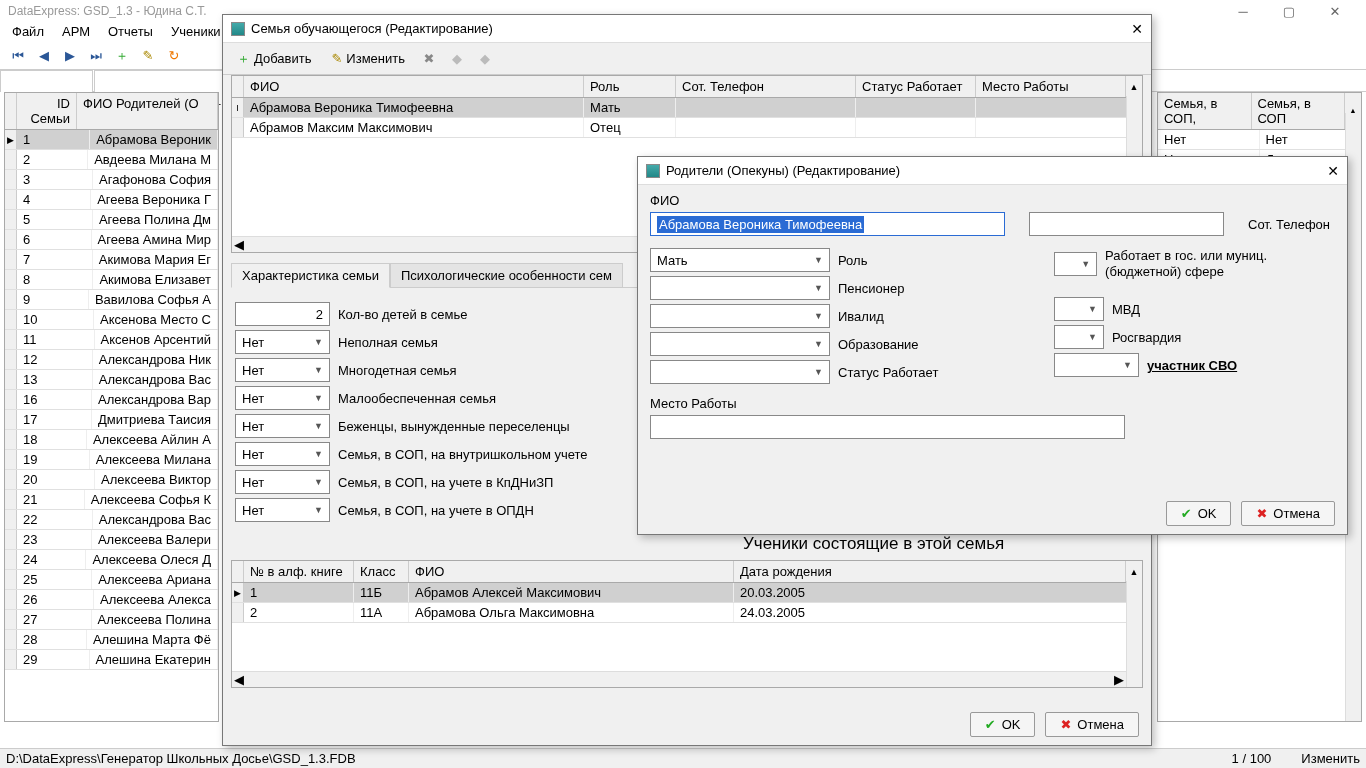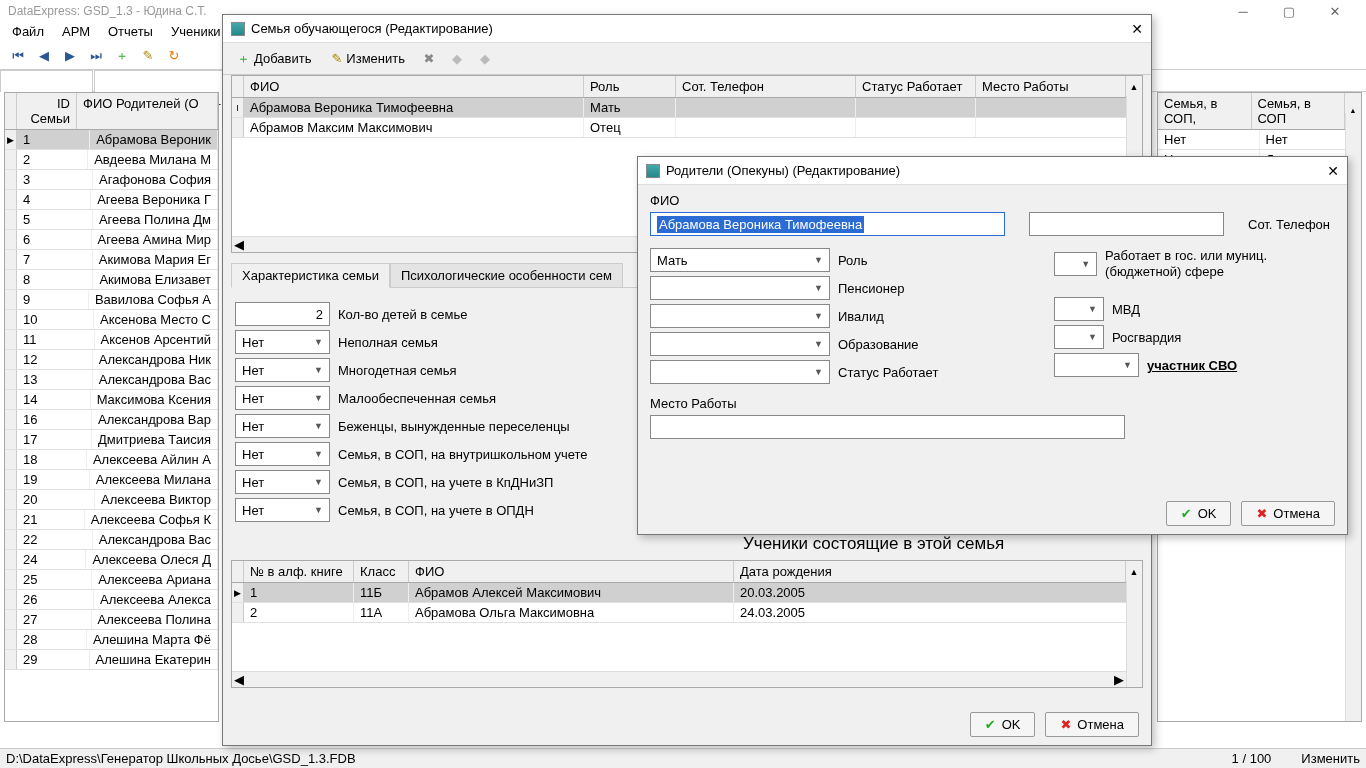--- a/index.html
+++ b/index.html
@@ -153,25 +153,20 @@
           <div class="cell">12</div>
           <div class="cell">Александрова Ник</div>
         </div>
         <div class="grid-row">
           <div class="row-ind"></div>
           <div class="cell">13</div>
           <div class="cell">Александрова Вас</div>
         </div>
         <div class="grid-row">
           <div class="row-ind"></div>
-          <div class="cell">14</div>
-          <div class="cell">Максимова Ксения</div>
-        </div>
-        <div class="grid-row">
-          <div class="row-ind"></div>
           <div class="cell">16</div>
           <div class="cell">Александрова Вар</div>
         </div>
         <div class="grid-row">
           <div class="row-ind"></div>
           <div class="cell">17</div>
           <div class="cell">Дмитриева Таисия</div>
         </div>
         <div class="grid-row">
           <div class="row-ind"></div>
@@ -190,20 +185,25 @@
         </div>
         <div class="grid-row">
           <div class="row-ind"></div>
           <div class="cell">21</div>
           <div class="cell">Алексеева Софья К</div>
         </div>
         <div class="grid-row">
           <div class="row-ind"></div>
           <div class="cell">22</div>
           <div class="cell">Александрова Вас</div>
+        </div>
+        <div class="grid-row">
+          <div class="row-ind"></div>
+          <div class="cell">23</div>
+          <div class="cell">Алексеева Валери</div>
         </div>
         <div class="grid-row">
           <div class="row-ind"></div>
           <div class="cell">24</div>
           <div class="cell">Алексеева Олеся Д</div>
         </div>
         <div class="grid-row">
           <div class="row-ind"></div>
           <div class="cell">25</div>
           <div class="cell">Алексеева Ариана</div>

